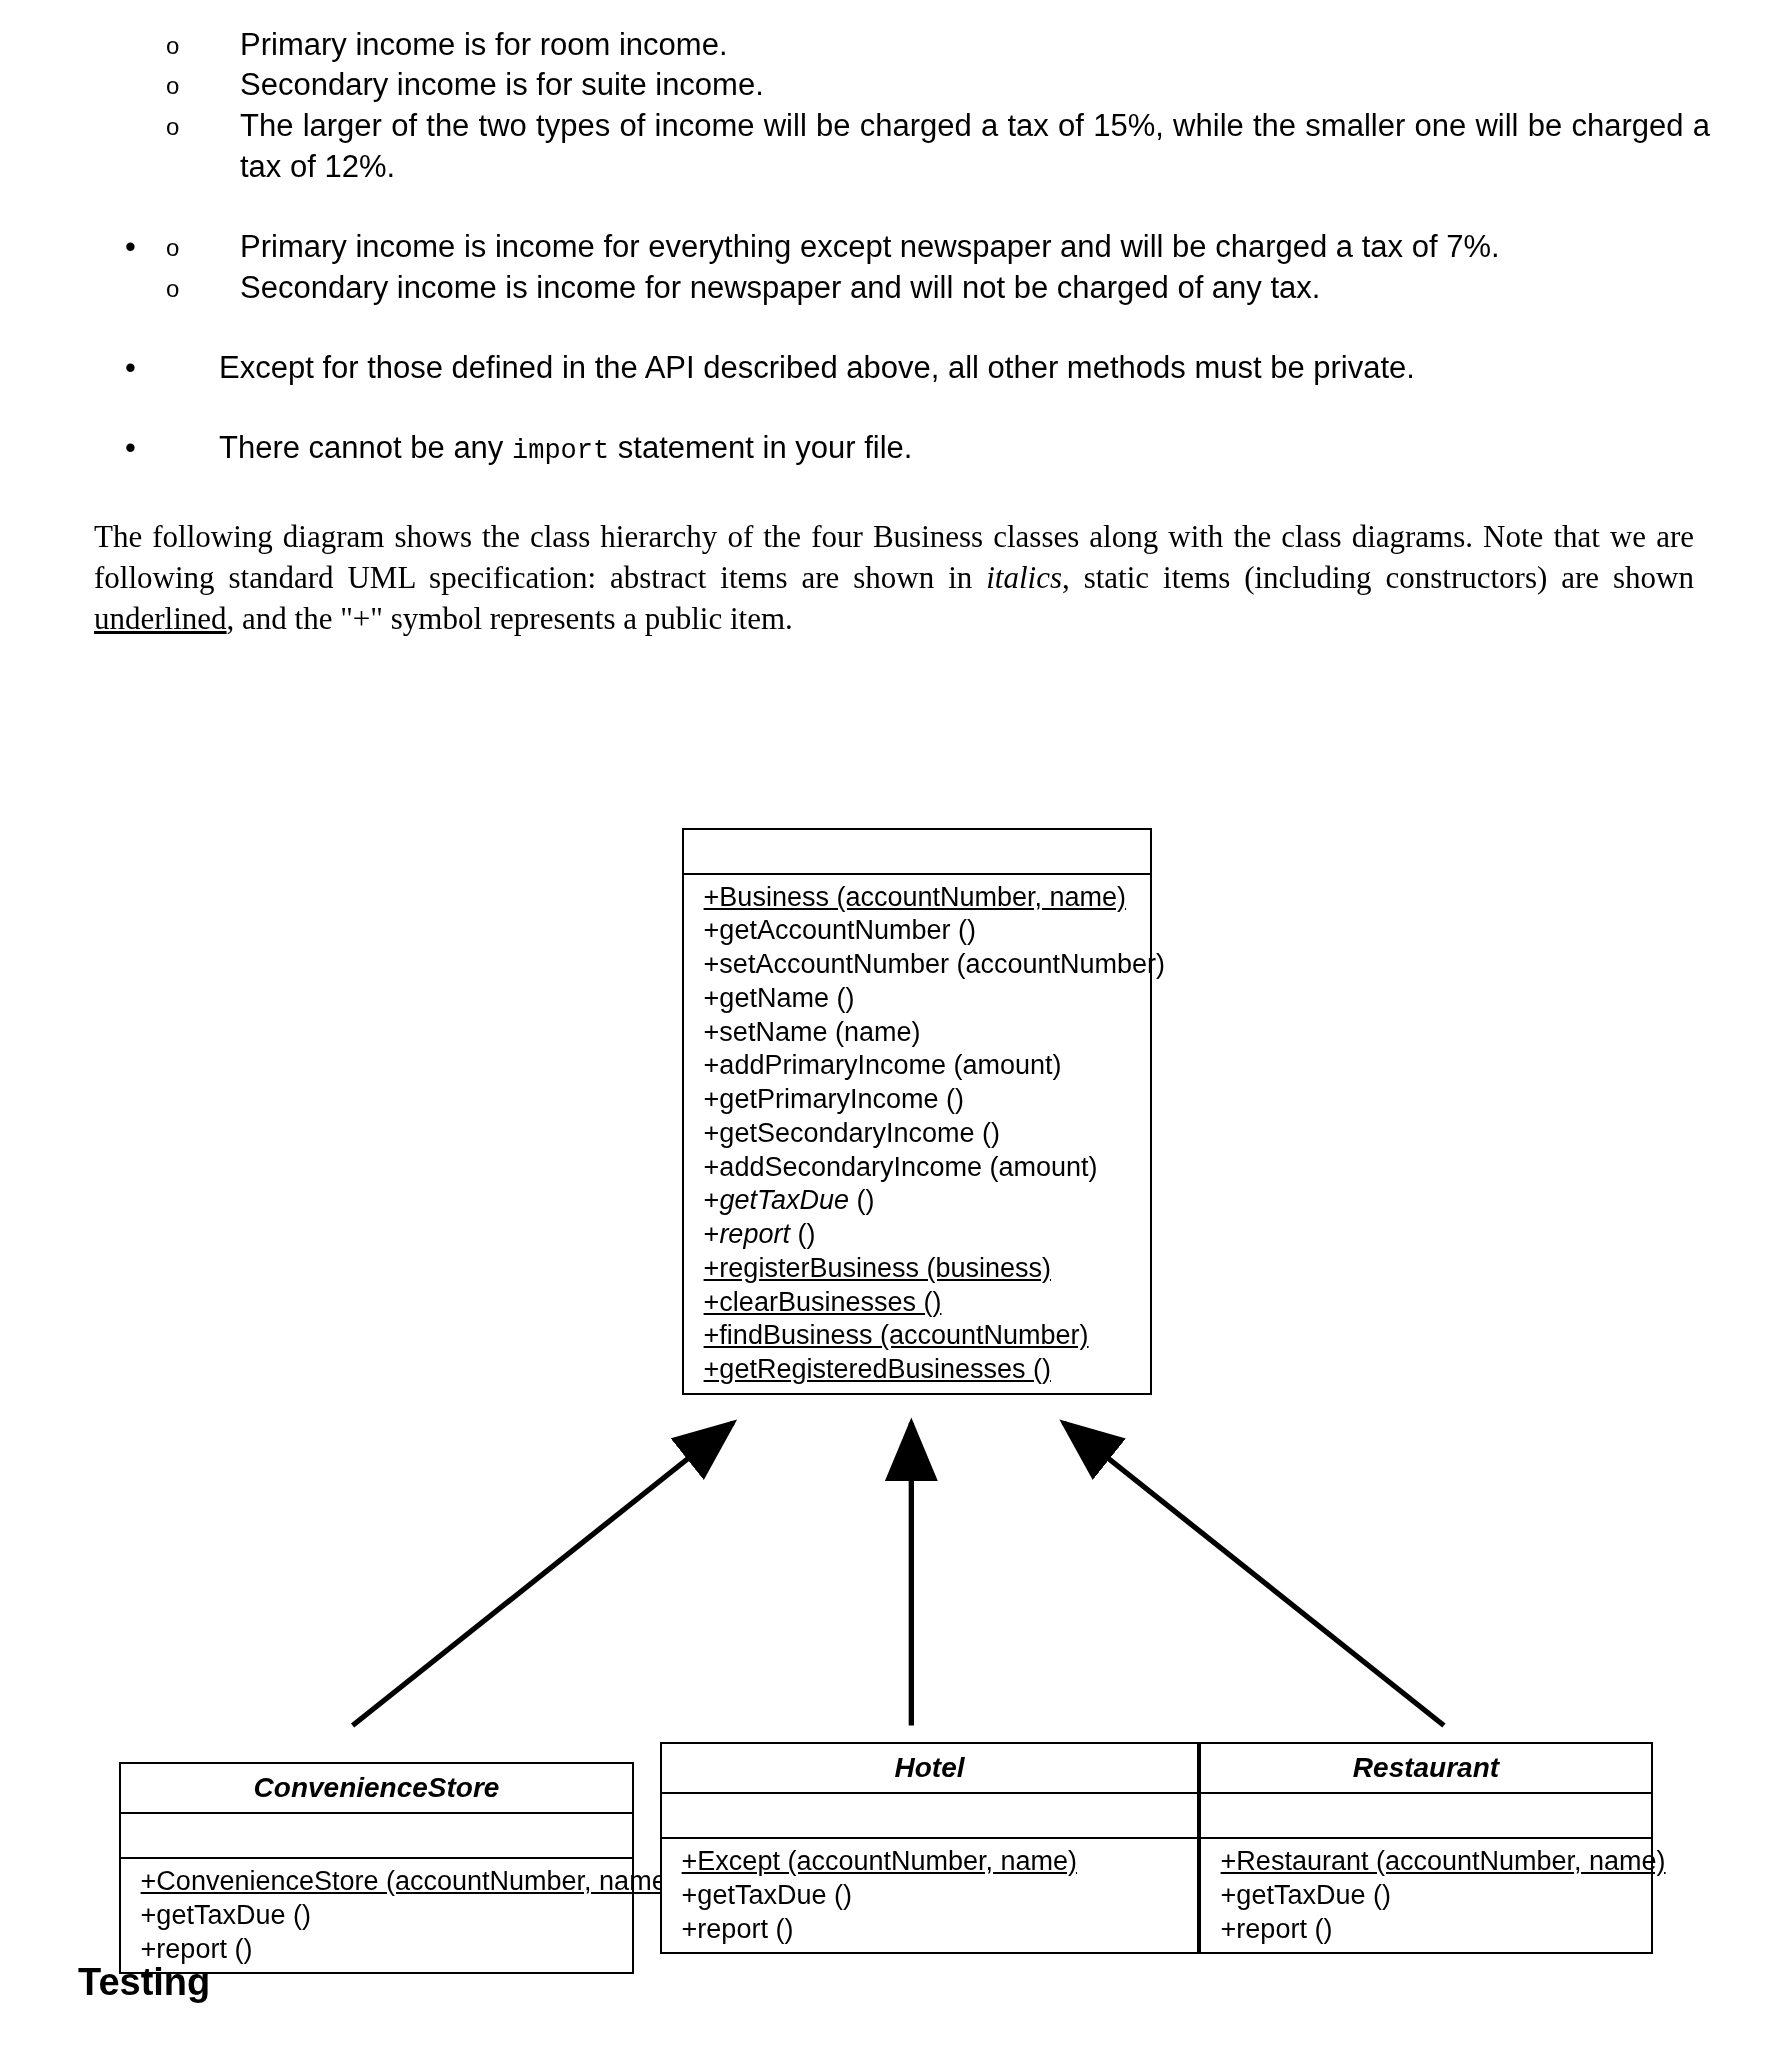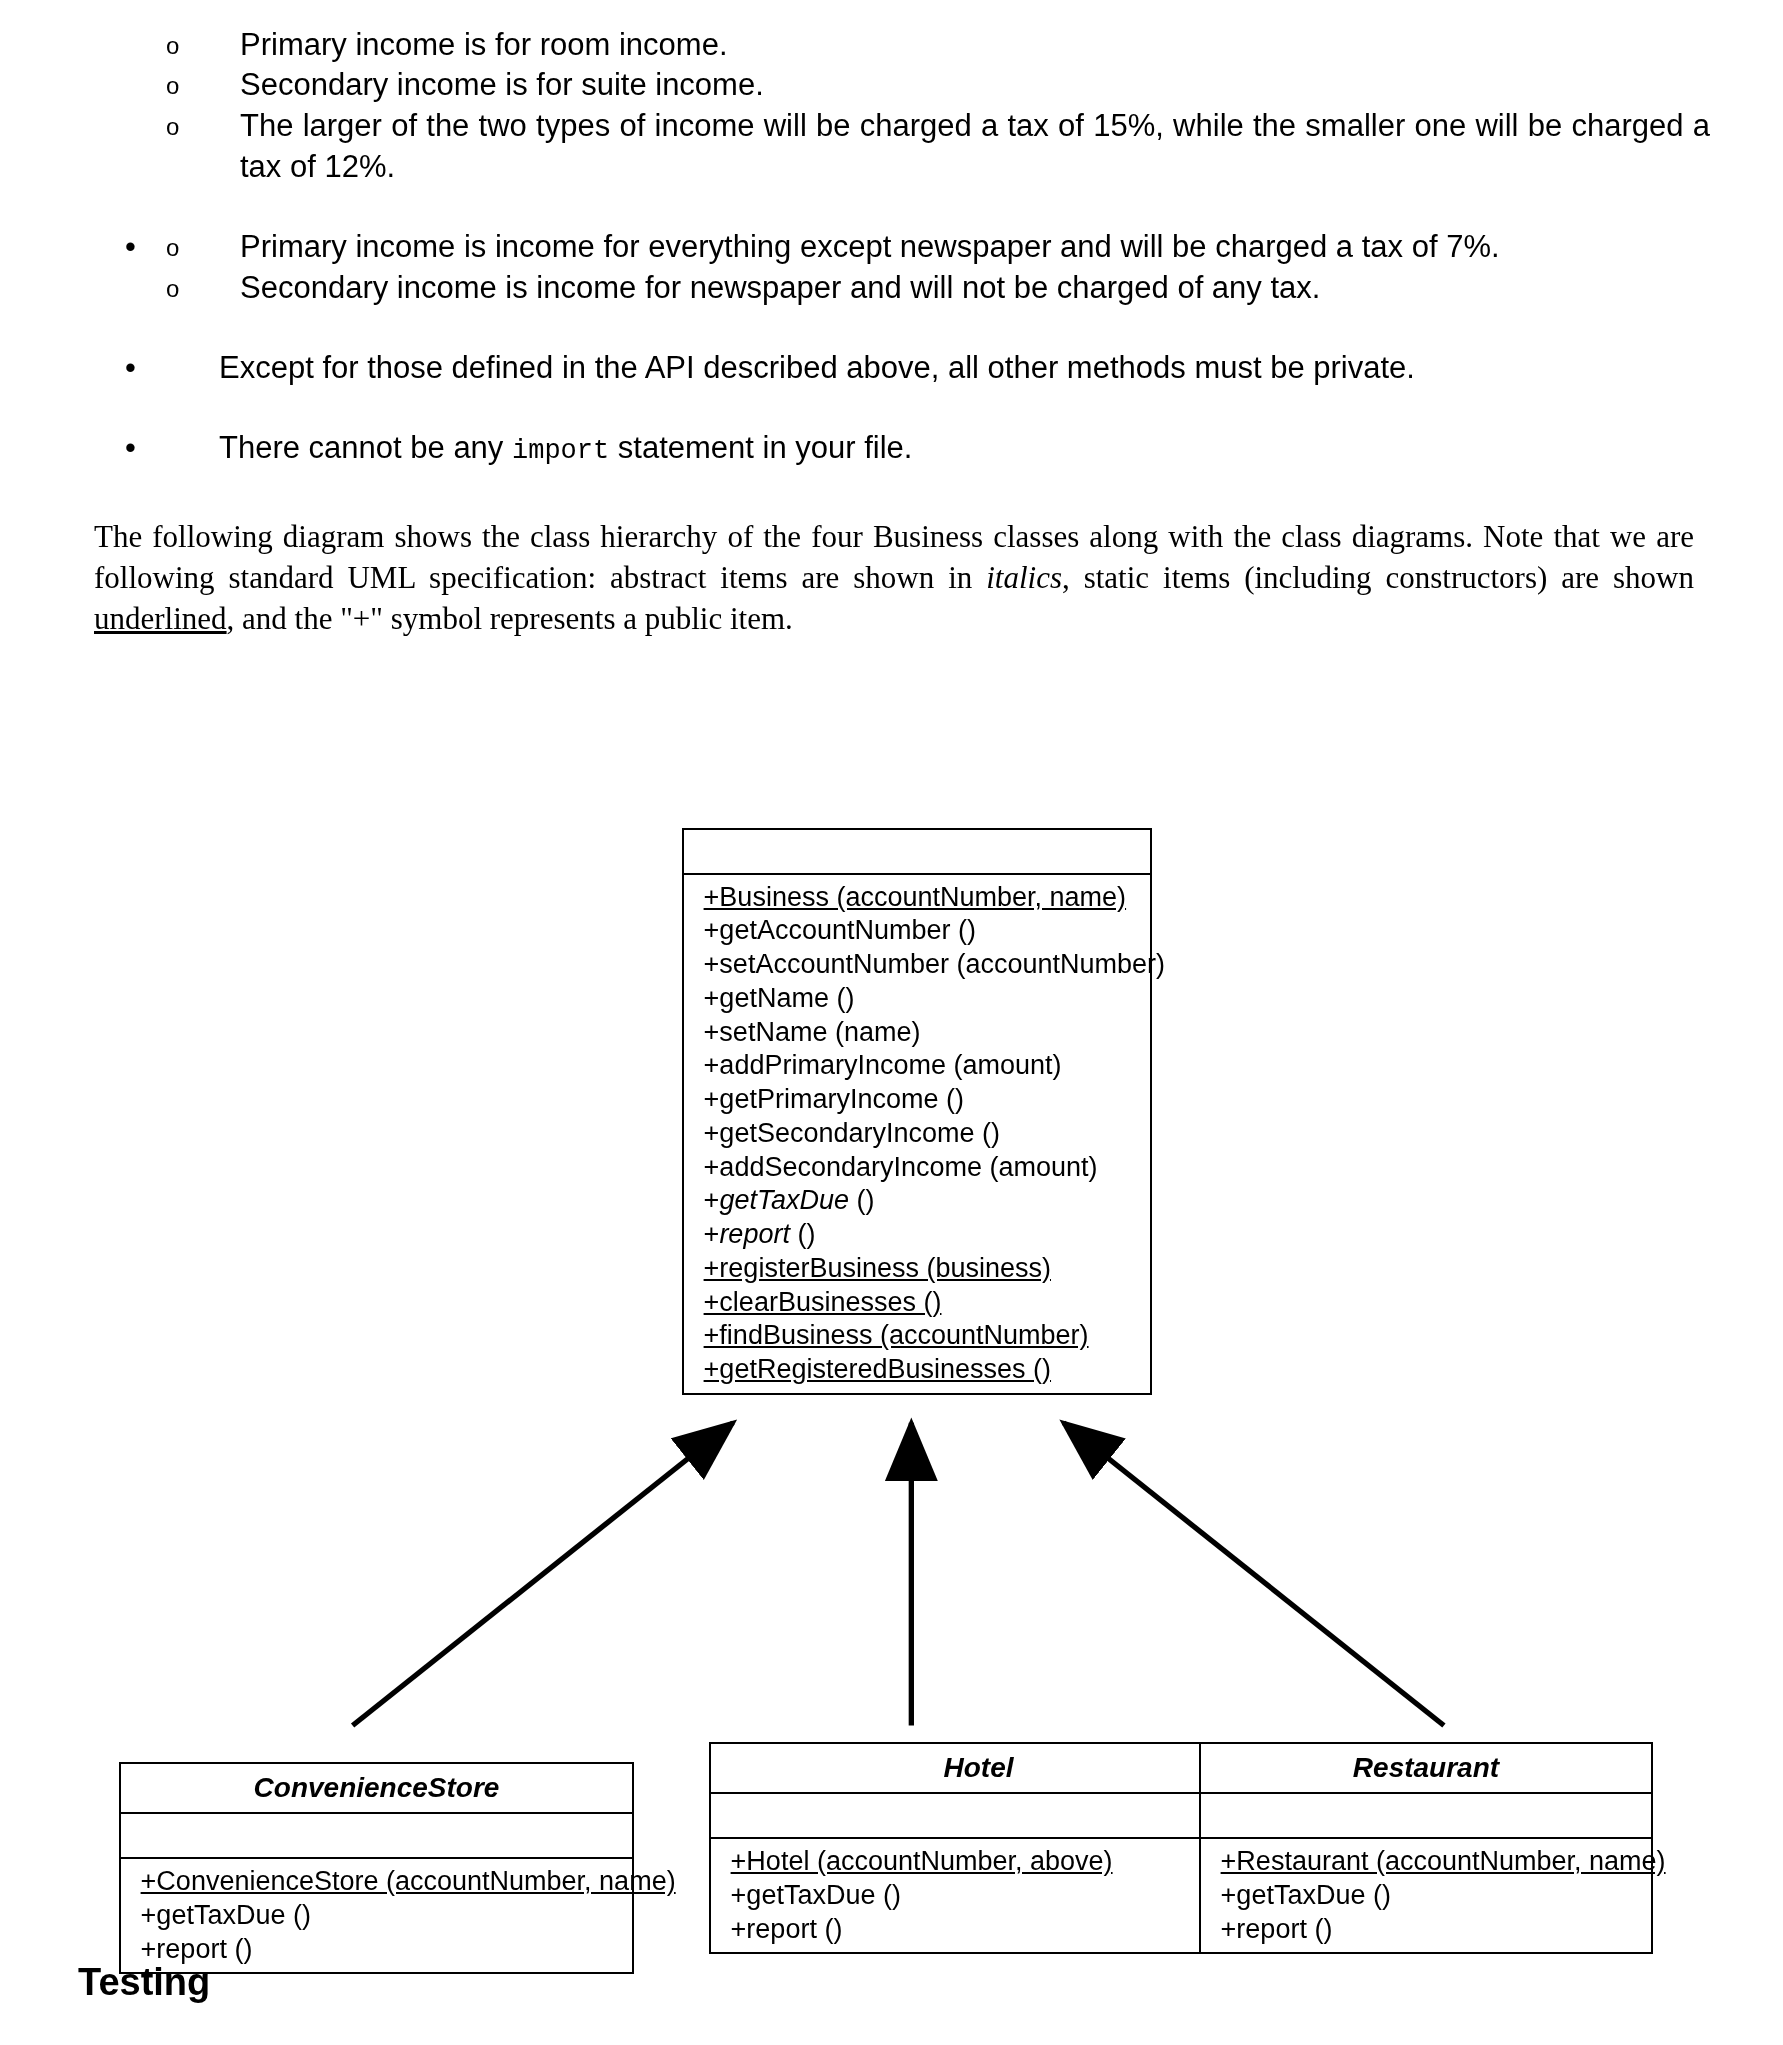--- a/index.html
+++ b/index.html
@@ -234,25 +234,25 @@
   <div class="umlbox" style="left:119px; top:1762px; width:515px;">
     <div class="uml-title">ConvenienceStore</div>
     <div class="uml-attrs"></div>
     <div class="uml-ops">
       <div class="op"><span class="u">+ConvenienceStore (accountNumber, name)</span></div>
       <div class="op">+getTaxDue ()</div>
       <div class="op">+report ()</div>
     </div>
   </div>
 
-  <div class="umlbox" style="left:709px; top:1742px; width:539px;">
+  <div class="umlbox" style="left:660px; top:1742px; width:539px;">
     <div class="uml-title">Hotel</div>
     <div class="uml-attrs"></div>
     <div class="uml-ops">
-      <div class="op"><span class="u">+Hotel (accountNumber, above)</span></div>
+      <div class="op"><span class="u">+Except (accountNumber, name)</span></div>
       <div class="op">+getTaxDue ()</div>
       <div class="op">+report ()</div>
     </div>
   </div>
 
   <div class="umlbox" style="left:1199px; top:1742px; width:454px;">
     <div class="uml-title">Restaurant</div>
     <div class="uml-attrs"></div>
     <div class="uml-ops">
       <div class="op"><span class="u">+Restaurant (accountNumber, name)</span></div>

